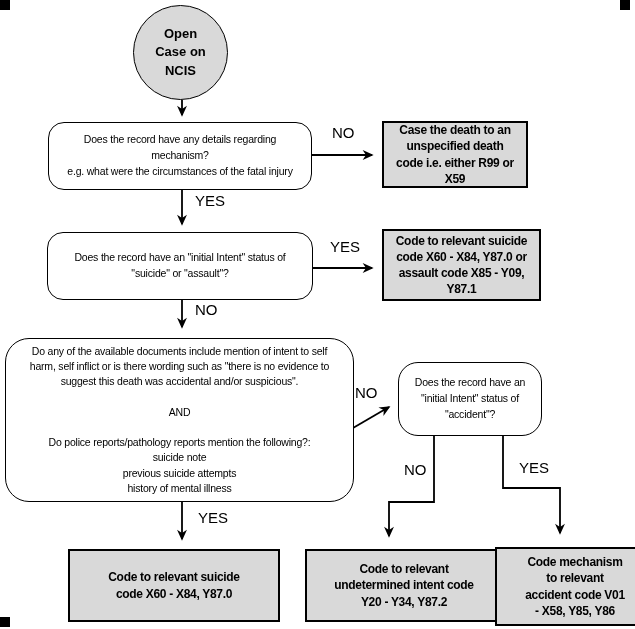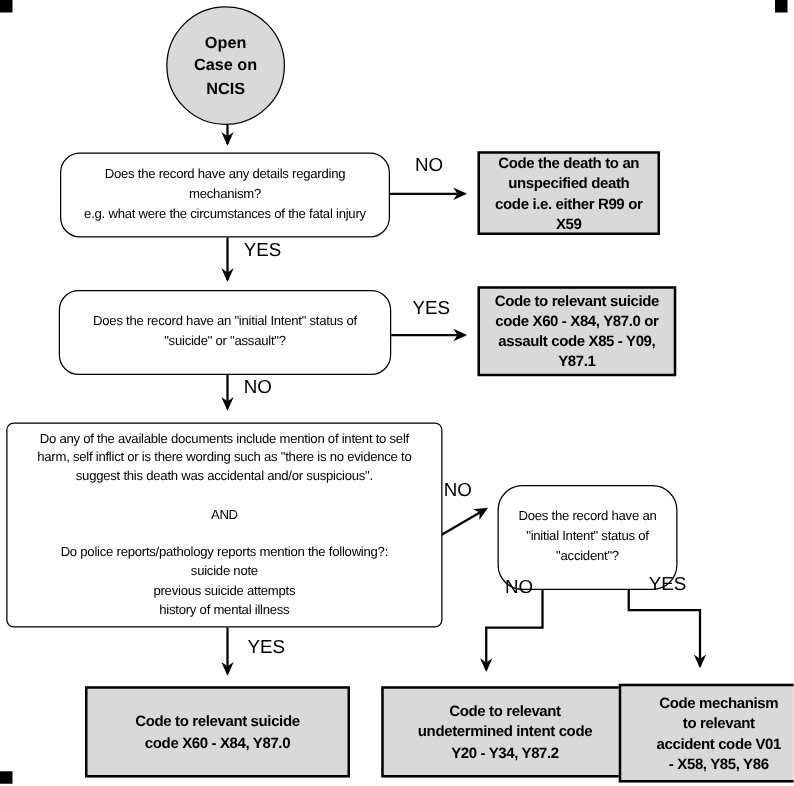--- a/index.html
+++ b/index.html
@@ -38,21 +38,21 @@
   .decision {
     border: 1.5px solid #000;
     border-radius: 16px;
     background: #ffffff;
     font-size: 10.5px;
     letter-spacing: -0.2px;
     line-height: 1.5;
     padding: 0 8px;
   }
   .decision.big {
-    border-radius: 6px;
+    border-radius: 24px;
     line-height: 1.45;
     padding: 0 10px;
   }
   .result {
     border: 2px solid #000;
     background: #d9d9d9;
     font-weight: bold;
     font-size: 12px;
     letter-spacing: -0.3px;
     line-height: 1.35;
@@ -99,21 +99,21 @@
   <div class="handle" style="left:620px;top:0;"></div>
   <div class="handle" style="left:0;top:617px;"></div>
 
   <div class="node decision" style="left:48px;top:122px;width:264px;height:68px;">Does the record have any details regarding mechanism?
 e.g. what were the circumstances of the fatal injury</div>
 
   <div class="node ellipse" style="left:133px;top:5px;width:95px;height:95px;">Open
 Case on
 NCIS</div>
 
-  <div class="node result" style="left:382px;top:121px;width:146px;height:67px;">Code the death to an
+  <div class="node result" style="left:382px;top:121px;width:146px;height:67px;">Case the death to an
 unspecified death
 code i.e. either R99 or
 X59</div>
 
   <div class="node decision" style="left:47px;top:232px;width:266px;height:68px;">Does the record have an "initial Intent" status of
 "suicide" or "assault"?</div>
 
   <div class="node result" style="left:382px;top:229px;width:159px;height:72px;">Code to relevant suicide
 code X60 - X84, Y87.0 or
 assault code X85 - Y09,
@@ -123,21 +123,21 @@
 harm, self inflict or is there wording such as "there is no evidence to
 suggest this death was accidental and/or suspicious".
 
 AND
 
 Do police reports/pathology reports mention the following?:
 suicide note
 previous suicide attempts
 history of mental illness</div>
 
-  <div class="node decision" style="left:398px;top:362px;width:144px;height:84px;border-radius:20px;margin-top:26px;">Does the record have an
+  <div class="node decision" style="left:398px;top:362px;width:144px;height:74px;border-radius:20px;">Does the record have an
 "initial Intent" status of
 "accident"?</div>
 
   <div class="node result" style="left:68px;top:549px;width:212px;height:73px;">Code to relevant suicide
 code X60 - X84, Y87.0</div>
 
   <div class="node result" style="left:289px;top:549px;width:198px;height:73px;margin-left:16px;">Code to relevant
 undetermined intent code
 Y20 - Y34, Y87.2</div>
 

